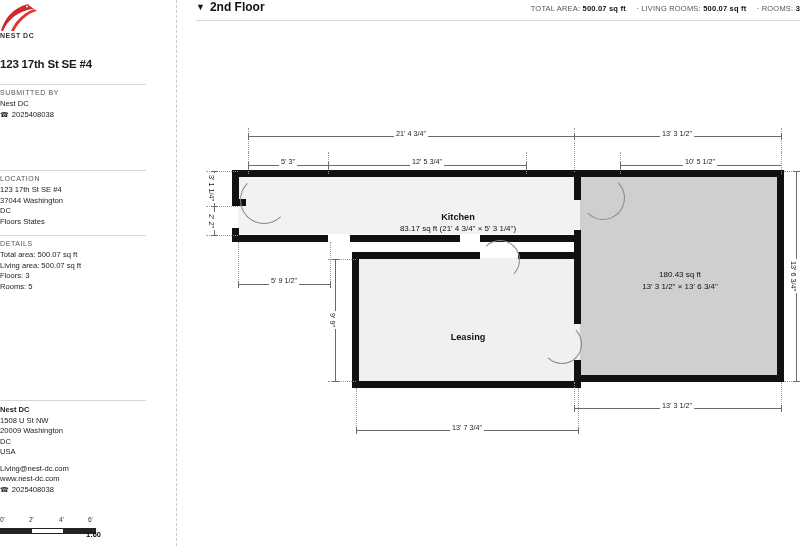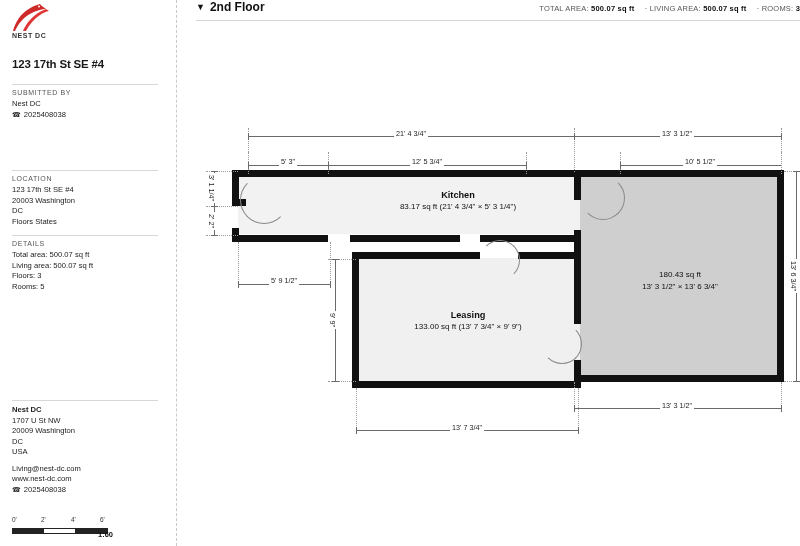--- a/index.html
+++ b/index.html
@@ -12,21 +12,21 @@
     background: #ffffff;
     font-family: "Liberation Sans", sans-serif;
     color: #111111;
     overflow: hidden;
     position: relative;
   }
 
   
   #sidebar {
     position: absolute;
-    left: 12px;
+    left: 0;
     top: 0;
     width: 150px;
     height: 414px;
     background: #ffffff;
     box-sizing: border-box;
     padding: 0;
   }
   #sidebar-divider {
     position: absolute;
     left: 176px;
@@ -197,21 +197,21 @@
   .room-bed { background: #f0f0f0; }
   .room-living { background: #cfcfcf; }
 
   .room-label {
     position: absolute;
     text-align: center;
     font-size: 8.6px;
     color: #111;
     line-height: 12px;
   }
-  .room-label .nm { font-weight: bold; font-size: 9.2px; }
+  .room-label .nm { font-weight: bold; font-size: 9.2px; margin-top: 22px; }
   .room-label .sz { font-size: 8px; }
   .room-label .dm { font-size: 8px; }
   .dimline-h {
     position: absolute;
     border-top: 1px solid #6a6a6a;
     height: 0;
   }
   .dimline-v {
     position: absolute;
     border-left: 1px solid #6a6a6a;
@@ -290,38 +290,38 @@
       <span class="phone-ic">☎</span>
       <span>2025408038</span>
     </div>
   </div>
 
 
   <div class="sect" style="top:170px;">
     <div class="sect-rule"></div>
     <div class="sect-head">LOCATION</div>
     <div class="sect-line">123 17th St SE #4</div>
-    <div class="sect-line">20003 Washington</div>
+    <div class="sect-line">37044 Washington</div>
     <div class="sect-line">DC</div>
     <div class="sect-line">Floors States</div>
   </div>
 
   <div class="sect" style="top:235px;">
     <div class="sect-rule"></div>
     <div class="sect-head">DETAILS</div>
     <div class="sect-line">Total area: 500.07 sq ft</div>
     <div class="sect-line">Living area: 500.07 sq ft</div>
     <div class="sect-line">Floors: 3</div>
     <div class="sect-line">Rooms: 5</div>
   </div>
 
   <div id="footer-block">
     <div class="sect-rule"></div>
     <div class="sect-line bold">Nest DC</div>
-    <div class="sect-line">1707 U St NW</div>
+    <div class="sect-line">1508 U St NW</div>
     <div class="sect-line">20009 Washington</div>
     <div class="sect-line">DC</div>
     <div class="sect-line">USA</div>
     <div class="sect-line" style="height:6px;"></div>
     <div class="sect-line">Living@nest-dc.com</div>
     <div class="sect-line">www.nest-dc.com</div>
     <div class="sect-line phone-line">
       <span class="phone-ic">☎</span>
       <span>2025408038</span>
     </div>
@@ -346,21 +346,21 @@
 
 <div id="floor-label">
   <span id="floor-caret">▼</span>
   <span>2nd Floor</span>
 </div>
 
 <div id="top-stats">
   <span class="lbl">TOTAL AREA:</span>
   <span class="val">500.07 sq ft</span>
   <span class="lbl" style="margin-left:8px;">·</span>
-  <span class="lbl">LIVING AREA:</span>
+  <span class="lbl">LIVING ROOMS:</span>
   <span class="val">500.07 sq ft</span>
   <span class="lbl" style="margin-left:8px;">·</span>
   <span class="lbl">ROOMS:</span>
   <span class="val">3</span>
 </div>
 <div id="top-rule"></div>
 
 <div id="plan">
 
   <div class="room room-kitchen" style="left:58px;top:152px;width:342px;height:58px;"></div>
@@ -406,24 +406,20 @@
   <div class="room-label" style="left:168px;top:165px;width:220px;">
     <div class="nm">Kitchen</div>
     <div class="sz">
       <span>83.17 sq ft</span>
       <span>(21' 4 3/4" × 5' 3 1/4")</span>
     </div>
   </div>
 
   <div class="room-label" style="left:188px;top:285px;width:200px;">
     <div class="nm">Leasing</div>
-    <div class="sz">
-      <span>133.00 sq ft</span>
-      <span>(13' 7 3/4" × 9' 9")</span>
-    </div>
   </div>
 
   <div class="room-label" style="left:410px;top:245px;width:180px;">
     <div class="sz">180.43 sq ft</div>
     <div class="dm">13' 3 1/2" × 13' 6 3/4"</div>
   </div>
 
   <div class="extline" style="left:68px;top:104px;height:44px;"></div>
   <div class="extline" style="left:394px;top:104px;height:44px;"></div>
   <div class="extline" style="left:601px;top:104px;height:44px;"></div>

